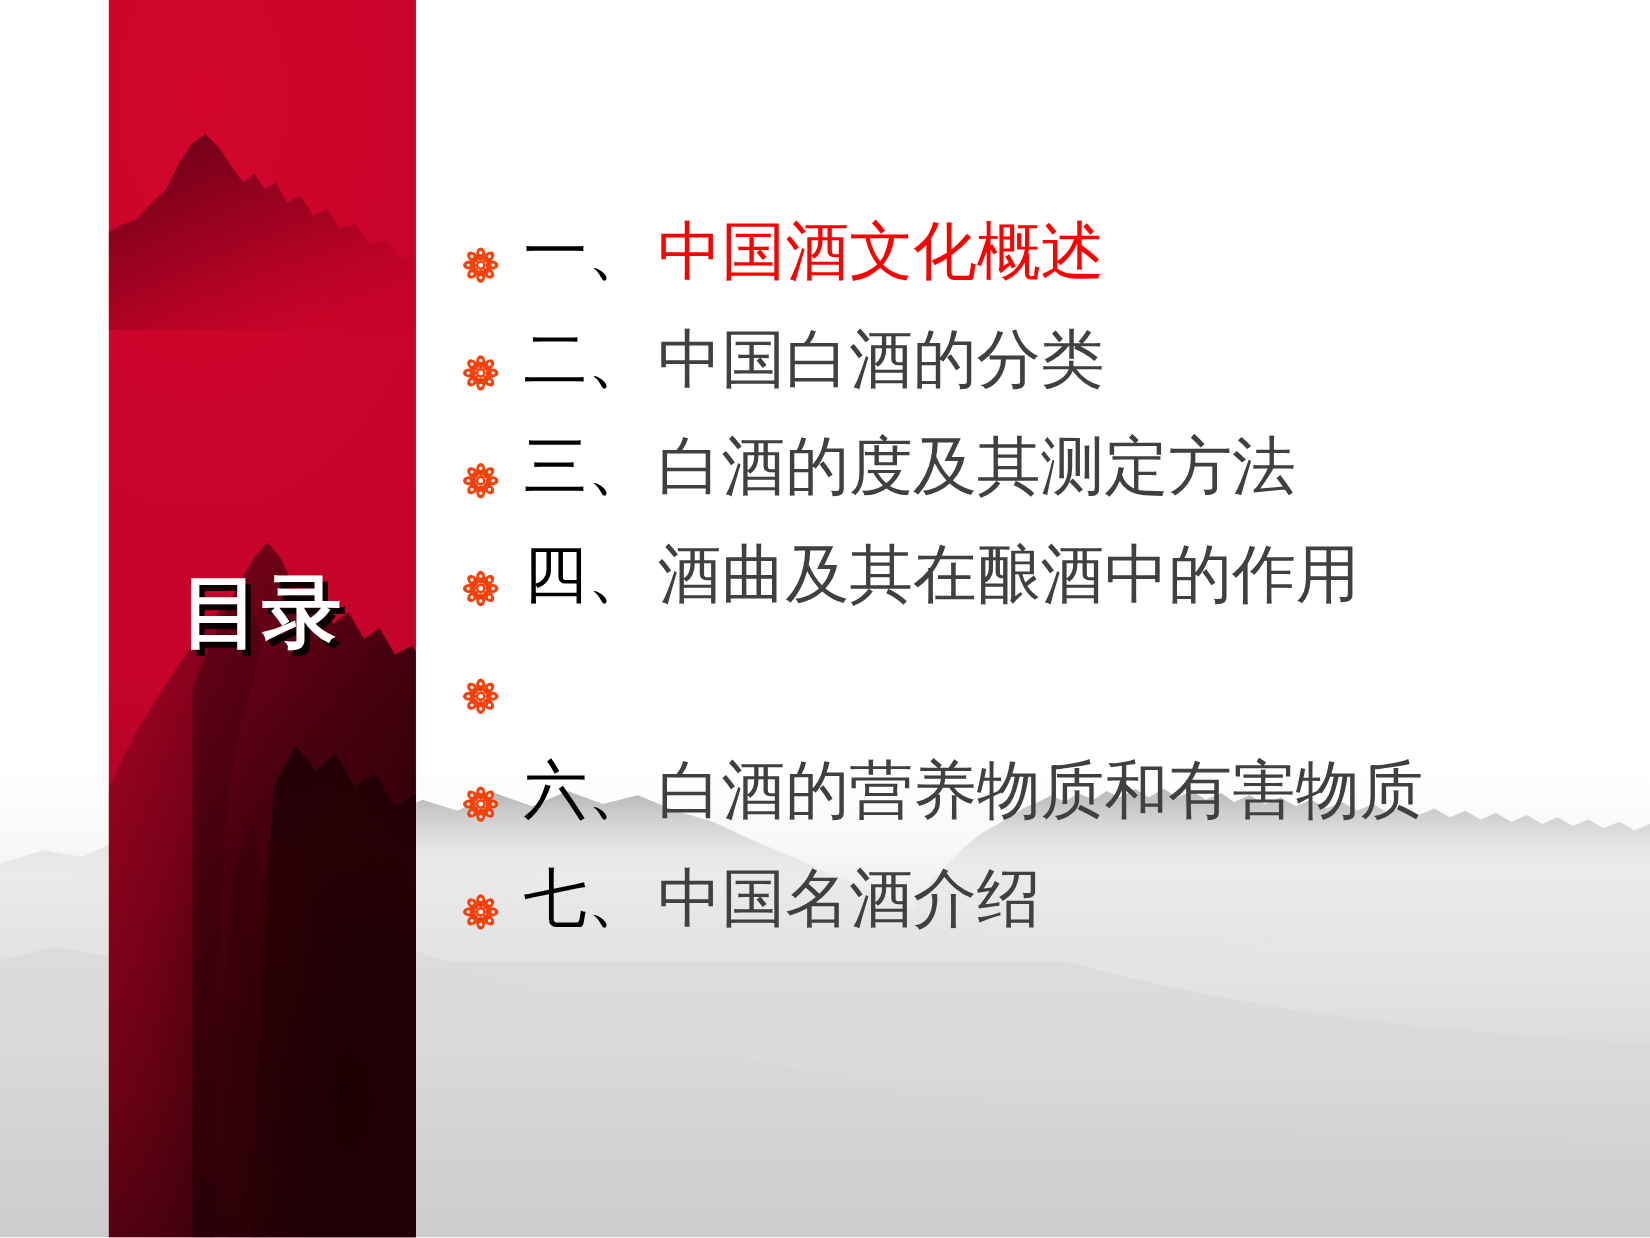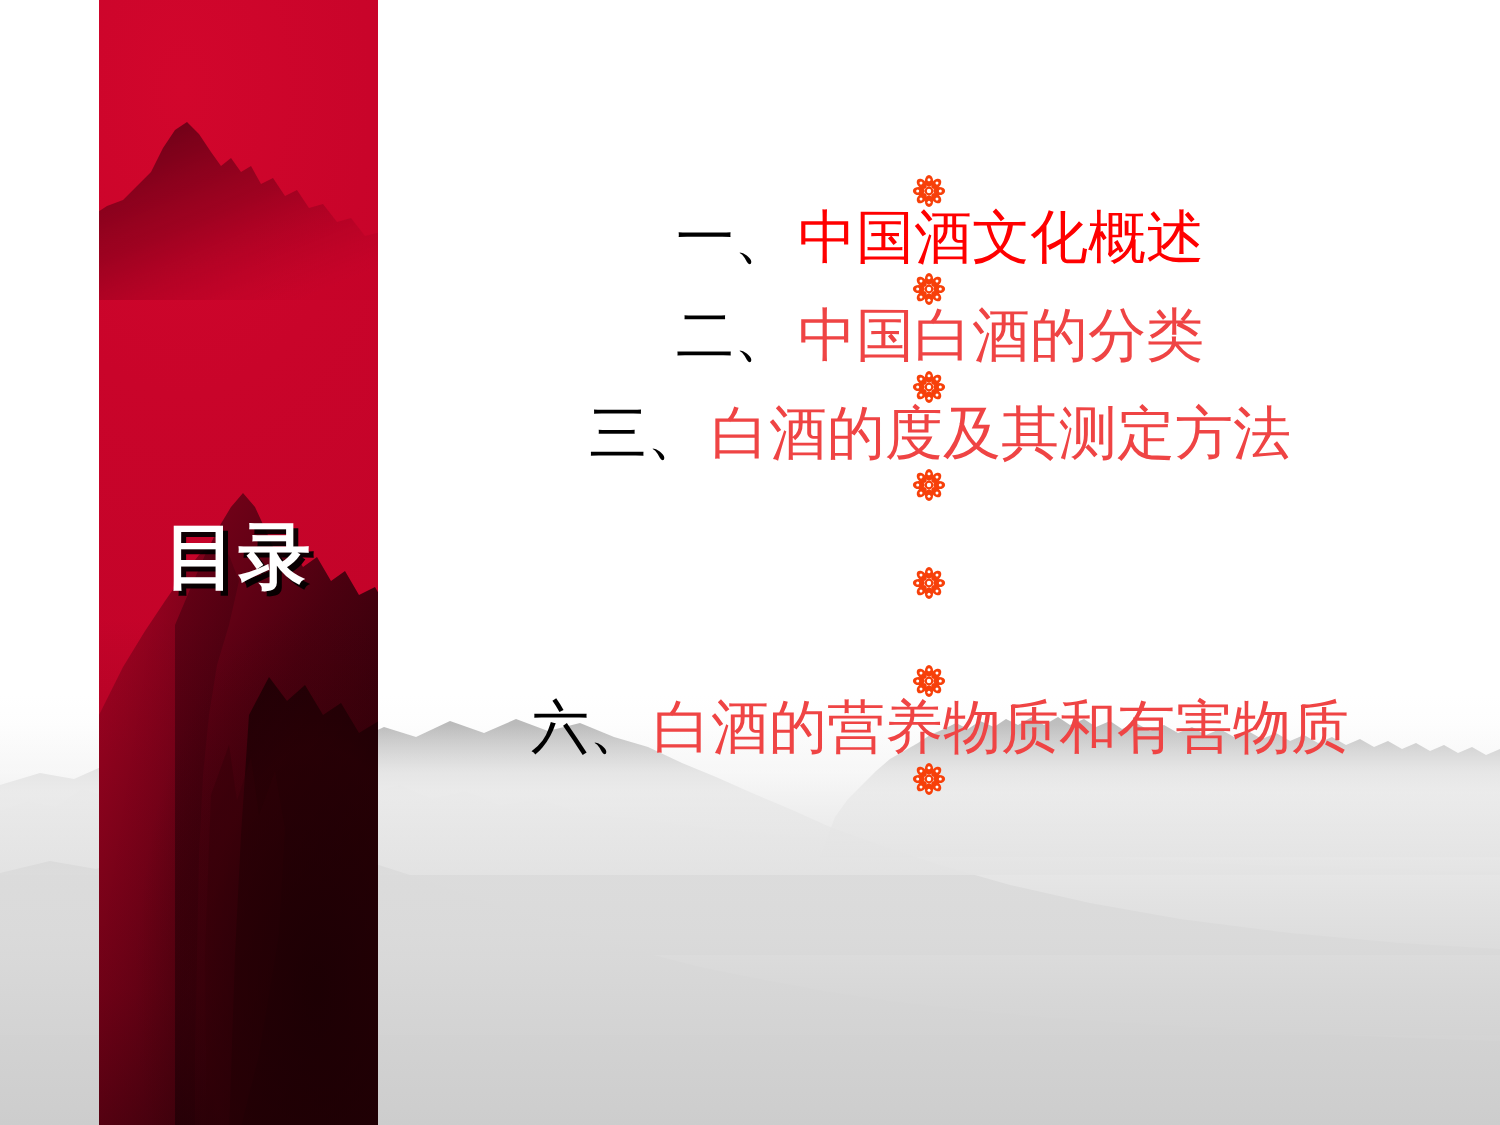--- a/index.html
+++ b/index.html
@@ -116,24 +116,23 @@
 
   
   .agenda {
     position: absolute;
     left: 420px;
     top: 160px;
     width: 1040px;
   }
   .agenda-item {
     display: flex;
-    align-items: center;
+    align-items: flex-end;
     height: 98px;
     margin: 0;
-    flex-direction: column;
   }
   .bullet {
     flex: 0 0 auto;
     width: 34px;
     height: 34px;
     margin-top: 14px;
     margin-right: 22px;
   }
   .bullet svg { display: block; }
   .item-text {
@@ -143,21 +142,21 @@
     color: #000000;
     white-space: nowrap;
     letter-spacing: 0px;
     font-family: "DejaVu Sans", "Liberation Sans", sans-serif;
   }
   .num {
     color: #000000;
     margin-right: 6px;
   }
   .label-red { color: #ff0000; }
-  .label-black { color: #ef4444; }
+  .label-black { color: #404040; }
 </style>
 </head>
 <body>
 
 <div id="slide">
 
   <div class="bg-sky"></div>
 
   <svg class="ridge ridge-left" height="160" viewBox="0 0 1500 160" preserveAspectRatio="none">
     <path d="M0,96 L28,86 L55,92 L82,74 L108,82 L140,66 L168,76 L196,62 L226,72 L252,60
@@ -422,20 +421,21 @@
             <g transform="rotate(315)">
                   <ellipse cx="0" cy="-10.2" rx="4.1" ry="5.9"></ellipse>
                   <circle cx="0" cy="-11.3" r="1.5" fill="#ffffff"></circle>
                 </g>
             <circle cx="0" cy="0" r="4.4"></circle>
                 <circle cx="0" cy="0" r="2.2" fill="#ffffff"></circle>
           </g>
             </g>
         </svg>
       </span>
+      <span class="item-text"><span class="num">四、</span><span class="label-black">酒曲及其在酿酒中的作用</span></span>
     </div>
 
     <div class="agenda-item">
       <span class="bullet">
         <svg width="34" height="34" viewBox="0 0 34 34">
           <g fill="#f7400a">
               <g transform="translate(17,17)">
             <g>
                   <ellipse cx="0" cy="-10.2" rx="4.1" ry="5.9"></ellipse>
                   <circle cx="0" cy="-11.3" r="1.5" fill="#ffffff"></circle>
@@ -558,17 +558,18 @@
             <g transform="rotate(315)">
                   <ellipse cx="0" cy="-10.2" rx="4.1" ry="5.9"></ellipse>
                   <circle cx="0" cy="-11.3" r="1.5" fill="#ffffff"></circle>
                 </g>
             <circle cx="0" cy="0" r="4.4"></circle>
                 <circle cx="0" cy="0" r="2.2" fill="#ffffff"></circle>
           </g>
             </g>
         </svg>
       </span>
+      <span class="item-text"><span class="num">七、</span><span class="label-black">中国名酒介绍</span></span>
     </div>
 
   </div>
 
 </div>
 
 </body></html>

